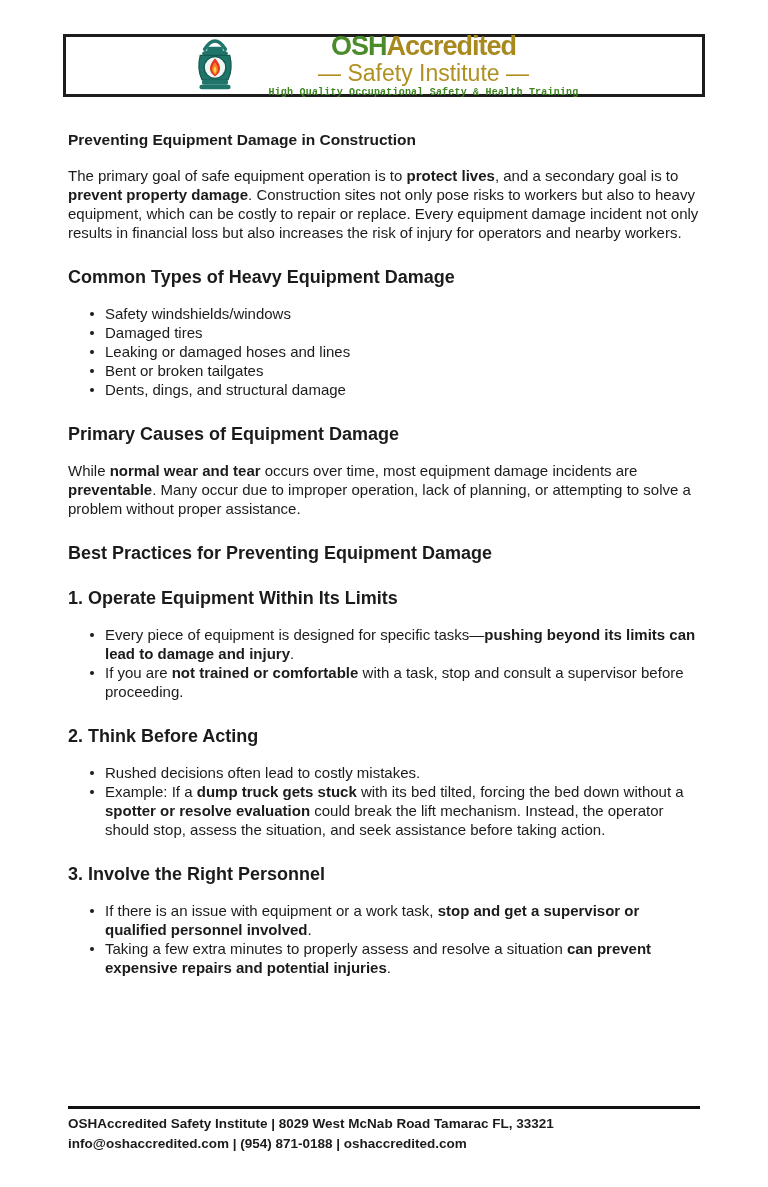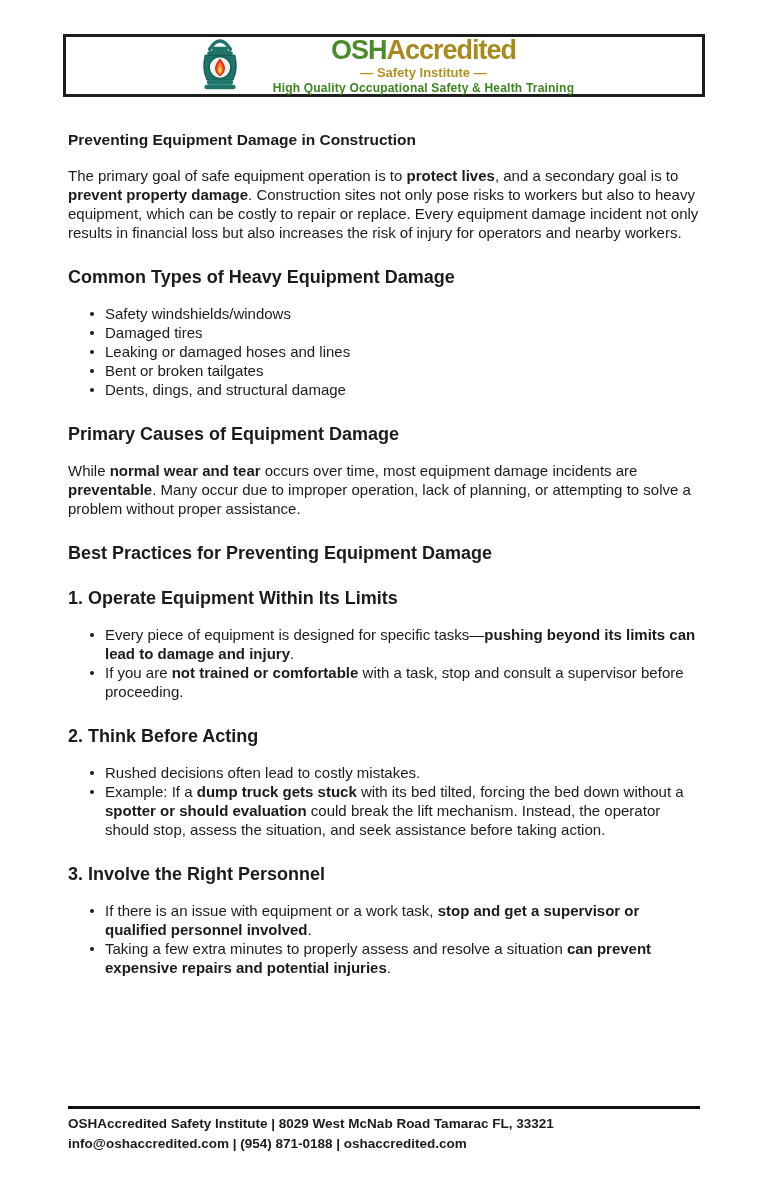--- a/index.html
+++ b/index.html
@@ -13,22 +13,22 @@
   .header-box {
     position:absolute; left:63px; top:34px; width:642px; height:63px;
     box-sizing:border-box; border:3px solid #1d1d1d;
     display:flex; align-items:center; justify-content:center;
   }
   .logo { display:flex; align-items:center; gap:5px; }
   .logo-text { display:flex; flex-direction:column; align-items:center; line-height:1;margin-left:22px; }
   .brand-line { font-weight:bold; font-size:27px; letter-spacing:-1px; white-space:nowrap; }
   .brand-green { color:var(--brand-green,#4a8b2a); }
   .brand-gold  { color:var(--brand-gold,#a8891e); }
-  .subtitle-line { font-weight:bold; font-size:13px; color:var(--subtitle-gold,#b09020); margin-top:2px; white-space:nowrap; letter-spacing:0; }
-  .tagline-line { font-weight:bold; font-size:12px; color:var(--tagline-green,#3c851f); margin-top:3px; letter-spacing:.2px; white-space:nowrap; }
+  .subtitle-line { font-weight:normal; font-size:23px; color:var(--subtitle-gold,#b09020); margin-top:2px; white-space:nowrap; letter-spacing:0; }
+  .tagline-line { font-weight:bold; font-size:10px; color:var(--tagline-green,#3c851f); margin-top:3px; letter-spacing:.2px; white-space:nowrap;font-family:Liberation Mono, monospace; }
 
   
   .content { position:absolute; left:68px; top:130px; width:632px; }
   .doc-title { font-size:15.5px; font-weight:bold; margin:0 0 17px 0; }
   .content h2 { font-size:18px; font-weight:bold; margin:26px 0 17px 0; line-height:19px; }
   .content p  { margin:17px 0; }
   .content ul { list-style:none; margin:17px 0; padding:0; }
   .content li { position:relative; padding-left:37px; margin:0; }
   .bullet-dot {
     position:absolute; left:22px; top:8px; width:4px; height:4px;
@@ -86,21 +86,21 @@
         <p><span>While </span><b>normal wear and tear</b><span> occurs over time, most equipment damage incidents are </span><b>preventable</b><span>. Many occur due to improper operation, lack of planning, or attempting to solve a problem without proper assistance.</span></p>
         <h2>Best Practices for Preventing Equipment Damage</h2>
         <h2>1. Operate Equipment Within Its Limits</h2>
         <ul>
           <li><span class="bullet-dot"></span><span>Every piece of equipment is designed for specific tasks—</span><b>pushing beyond its limits can lead to damage and injury</b><span>.</span></li>
           <li><span class="bullet-dot"></span><span>If you are </span><b>not trained or comfortable</b><span> with a task, stop and consult a supervisor before proceeding.</span></li>
         </ul>
         <h2>2. Think Before Acting</h2>
         <ul>
           <li><span class="bullet-dot"></span><span>Rushed decisions often lead to costly mistakes.</span></li>
-          <li><span class="bullet-dot"></span><span>Example: If a </span><b>dump truck gets stuck</b><span> with its bed tilted, forcing the bed down without a </span><b>spotter or should evaluation</b><span> could break the lift mechanism. Instead, the operator should stop, assess the situation, and seek assistance before taking action.</span></li>
+          <li><span class="bullet-dot"></span><span>Example: If a </span><b>dump truck gets stuck</b><span> with its bed tilted, forcing the bed down without a </span><b>spotter or resolve evaluation</b><span> could break the lift mechanism. Instead, the operator should stop, assess the situation, and seek assistance before taking action.</span></li>
         </ul>
         <h2>3. Involve the Right Personnel</h2>
         <ul>
           <li><span class="bullet-dot"></span><span>If there is an issue with equipment or a work task, </span><b>stop and get a supervisor or qualified personnel involved</b><span>.</span></li>
           <li><span class="bullet-dot"></span><span>Taking a few extra minutes to properly assess and resolve a situation </span><b>can prevent expensive repairs and potential injuries</b><span>.</span></li>
         </ul>
       </div>
   </div>
 
   <div class="footer">

